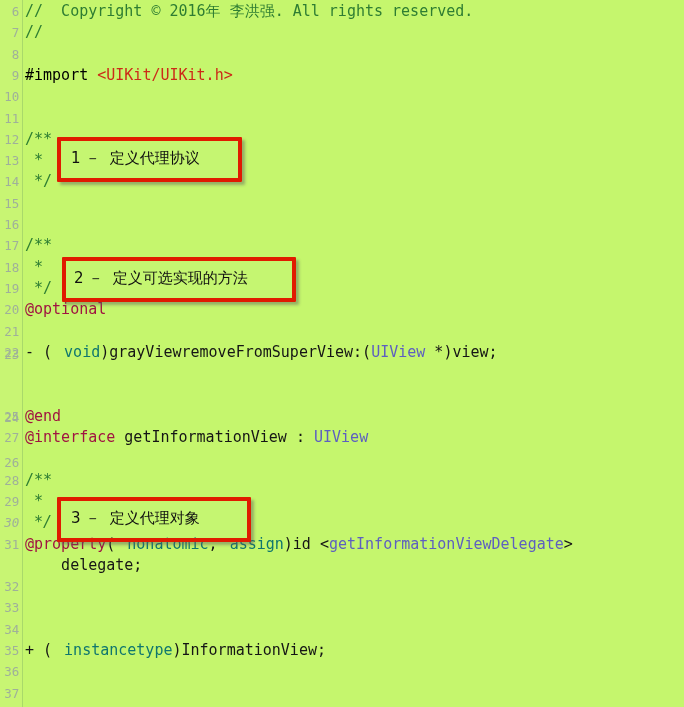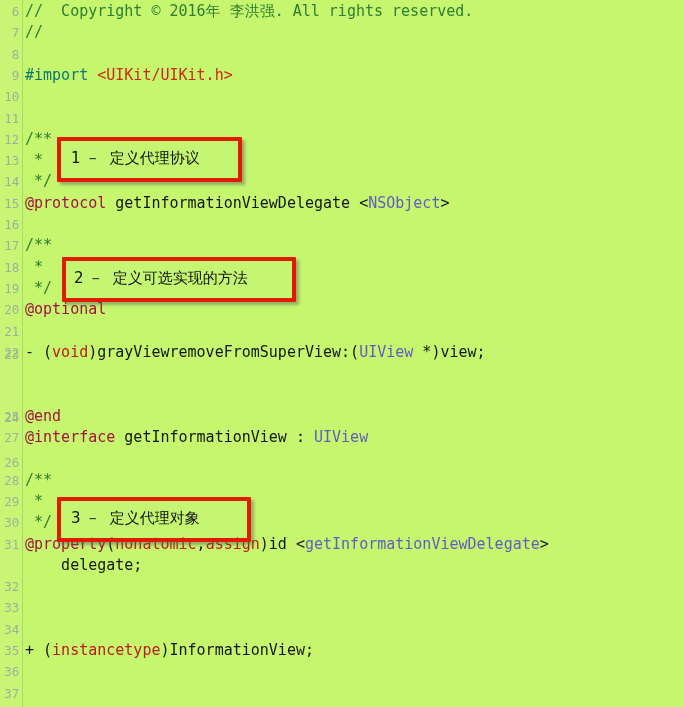--- a/index.html
+++ b/index.html
@@ -60,24 +60,24 @@
     left: 25px;
     font-size: 15px;
     white-space: pre;
     color: #1b1b1b;
     letter-spacing: 0px;
     line-height: 21.3px;
   }
 
   
   .t-comment  { color: #2e7d32; }
-  .t-keyword  { color: #b91c1c; }
+  .t-keyword  { color: #0f766e; margin-left: 12px; }
   .t-at       { color: #a01441; }
   .t-type     { color: #5d5fc0; }
-  .t-pre      { color: #0f766e; }
+  .t-pre      { color: #000000; }
   .t-string   { color: #cc2a18; }
   .t-plain    { color: #151515; }
 
   
   .annot {
     position: absolute;
     box-sizing: border-box;
     border: 4px solid #e01b00;
     background: rgba(198, 246, 120, 0.35);
     box-shadow: 3px 3px 3px rgba(90, 90, 90, 0.45);
@@ -133,21 +133,20 @@
         <div class="row" style="top: 150.1px;">
           <span class="lineno">13</span>
           <span class="code"><span class="t-comment"> *</span></span>
         </div>
         <div class="row" style="top: 171.4px; padding-left: 20px;">
           <span class="lineno">14</span>
           <span class="code"><span class="t-comment"> */</span></span>
         </div>
         <div class="row" style="top: 192.7px;">
           <span class="lineno">15</span>
-          <span class="code"><span class="t-at">@protocol</span><span class="t-plain"> getInformationViewDelegate </span><span class="t-plain">&lt;</span><span class="t-type">NSObject</span><span class="t-plain">&gt;</span></span>
         </div>
         <div class="row" style="top: 214px;">
           <span class="lineno">16</span>
           <span class="code"></span>
         </div>
         <div class="row" style="top: 235.3px;">
           <span class="lineno">17</span>
           <span class="code"><span class="t-comment">/**</span></span>
         </div>
         <div class="row" style="top: 256.6px;">
@@ -191,21 +190,21 @@
           <span class="code"><span class="t-at">@interface</span><span class="t-plain"> getInformationView : </span><span class="t-type">UIView</span></span>
         </div>
         <div class="row" style="top: 469.6px;">
           <span class="lineno">28</span>
           <span class="code"><span class="t-comment">/**</span></span>
         </div>
         <div class="row" style="top: 490.9px;">
           <span class="lineno">29</span>
           <span class="code"><span class="t-comment"> *</span></span>
         </div>
-        <div class="row" style="top: 512.2px;">
+        <div class="row" style="top: 512.2px; font-style: italic;">
           <span class="lineno">30</span>
           <span class="code"><span class="t-comment"> */</span></span>
         </div>
         <div class="row" style="top: 533.5px;">
           <span class="lineno">31</span>
           <span class="code"><span class="t-at">@property</span><span class="t-plain">(</span><span class="t-keyword">nonatomic</span><span class="t-plain">,</span><span class="t-keyword">assign</span><span class="t-plain">)id </span><span class="t-plain">&lt;</span><span class="t-type">getInformationViewDelegate</span><span class="t-plain">&gt;</span></span>
         </div>
         <div class="row" style="top: 554.8px;">
           <span class="lineno"></span>
           <span class="code"><span class="t-plain">    delegate;</span></span>

